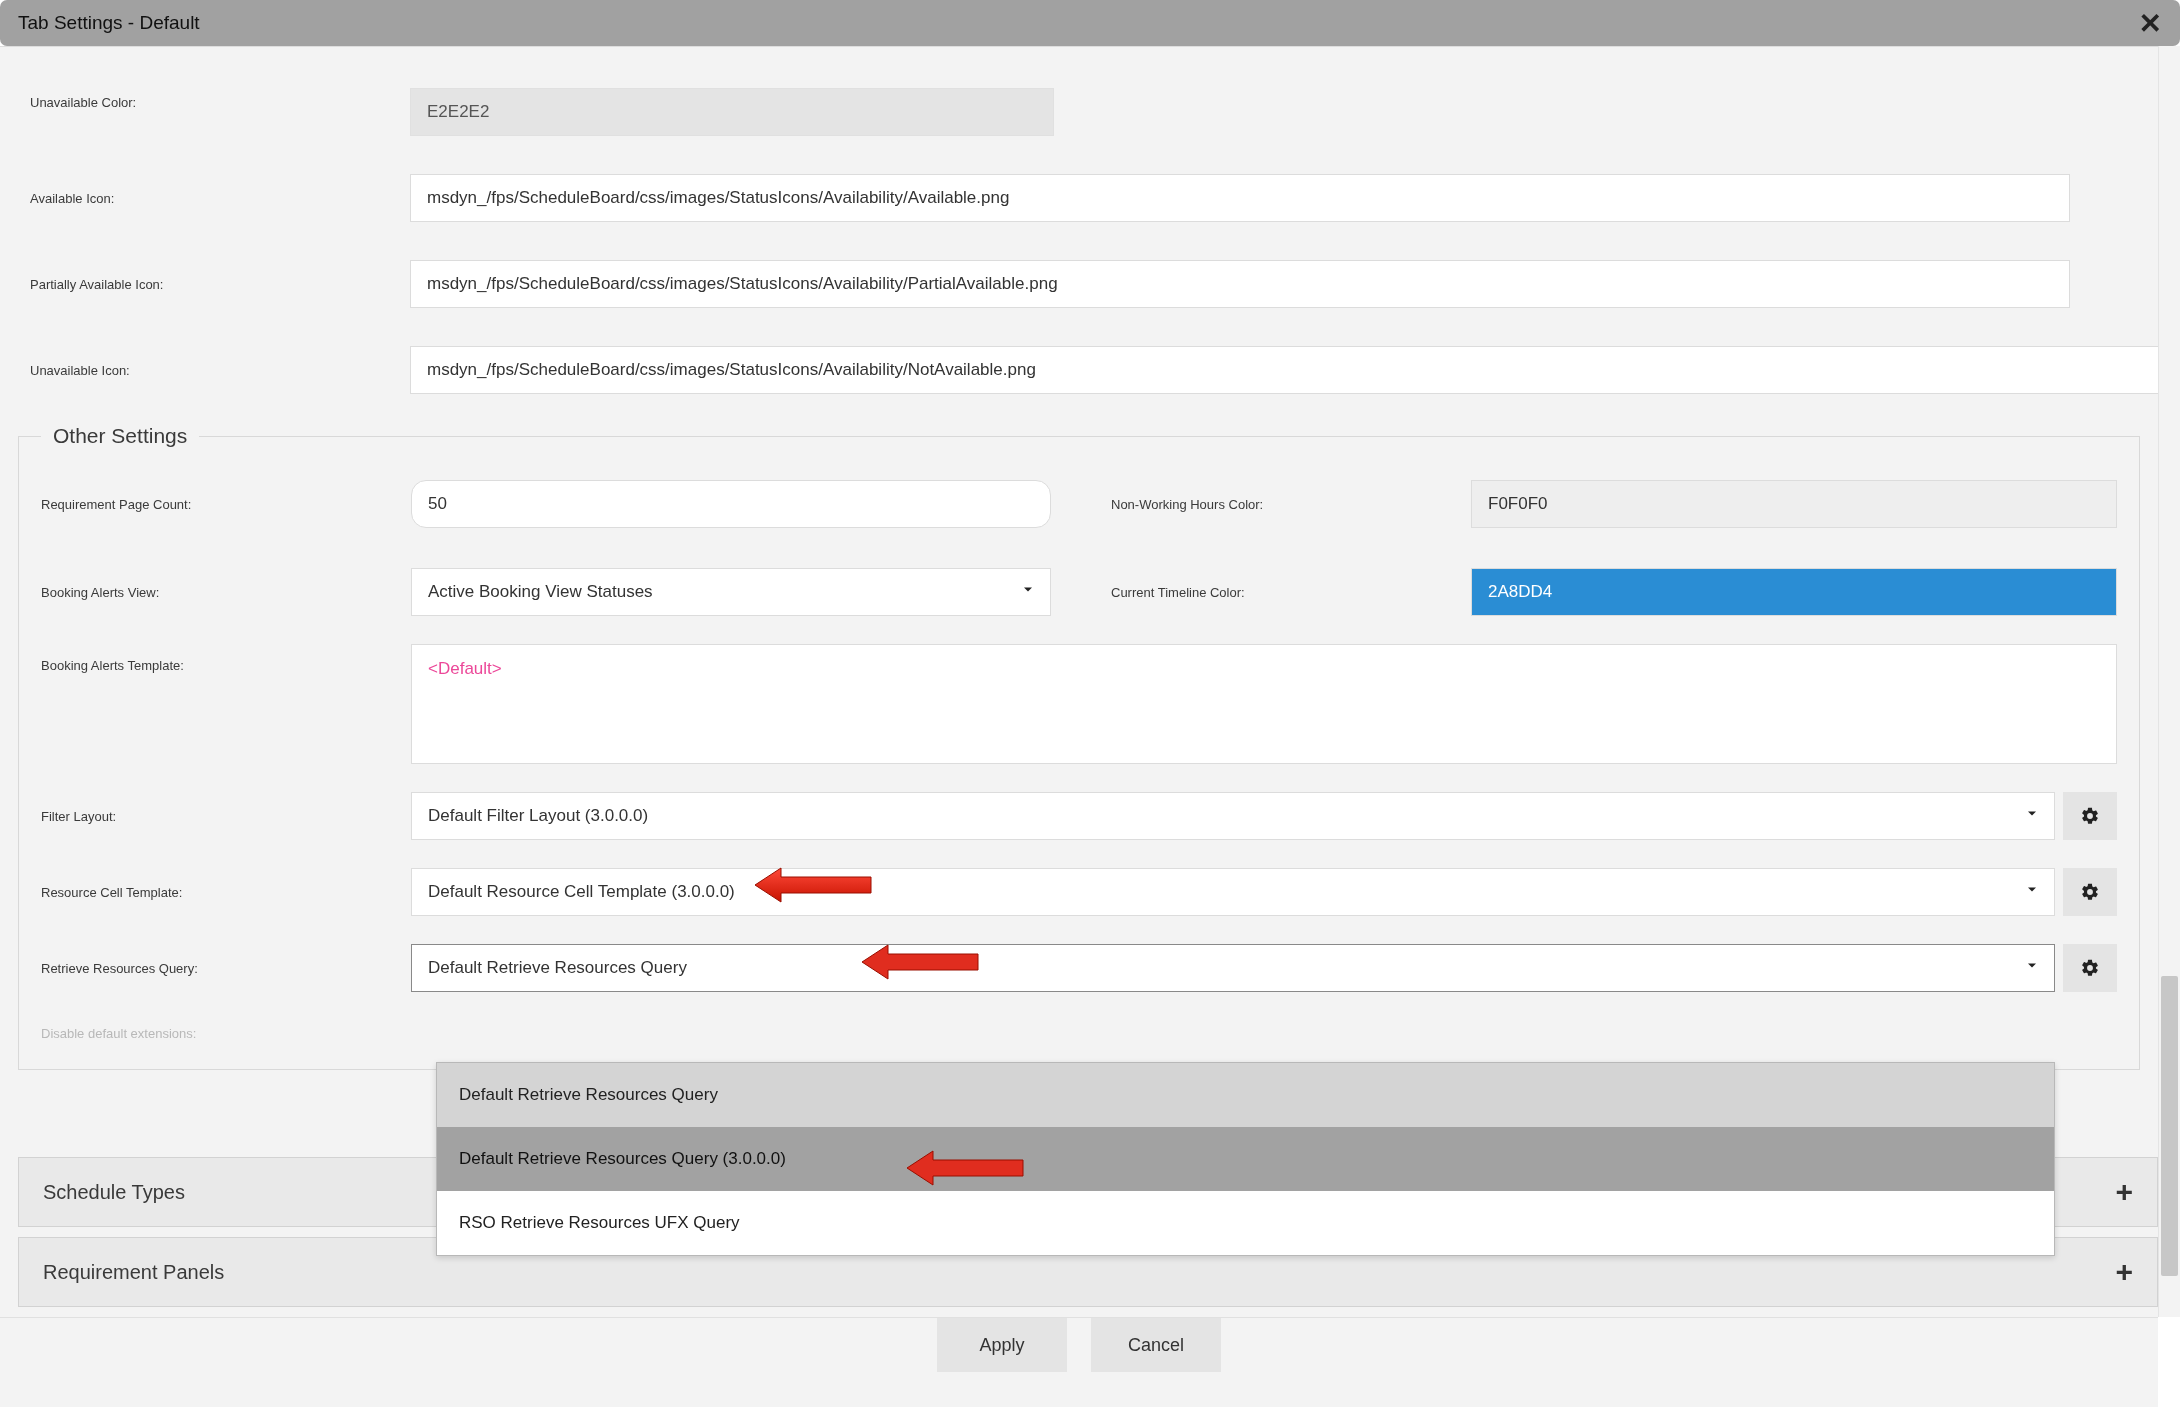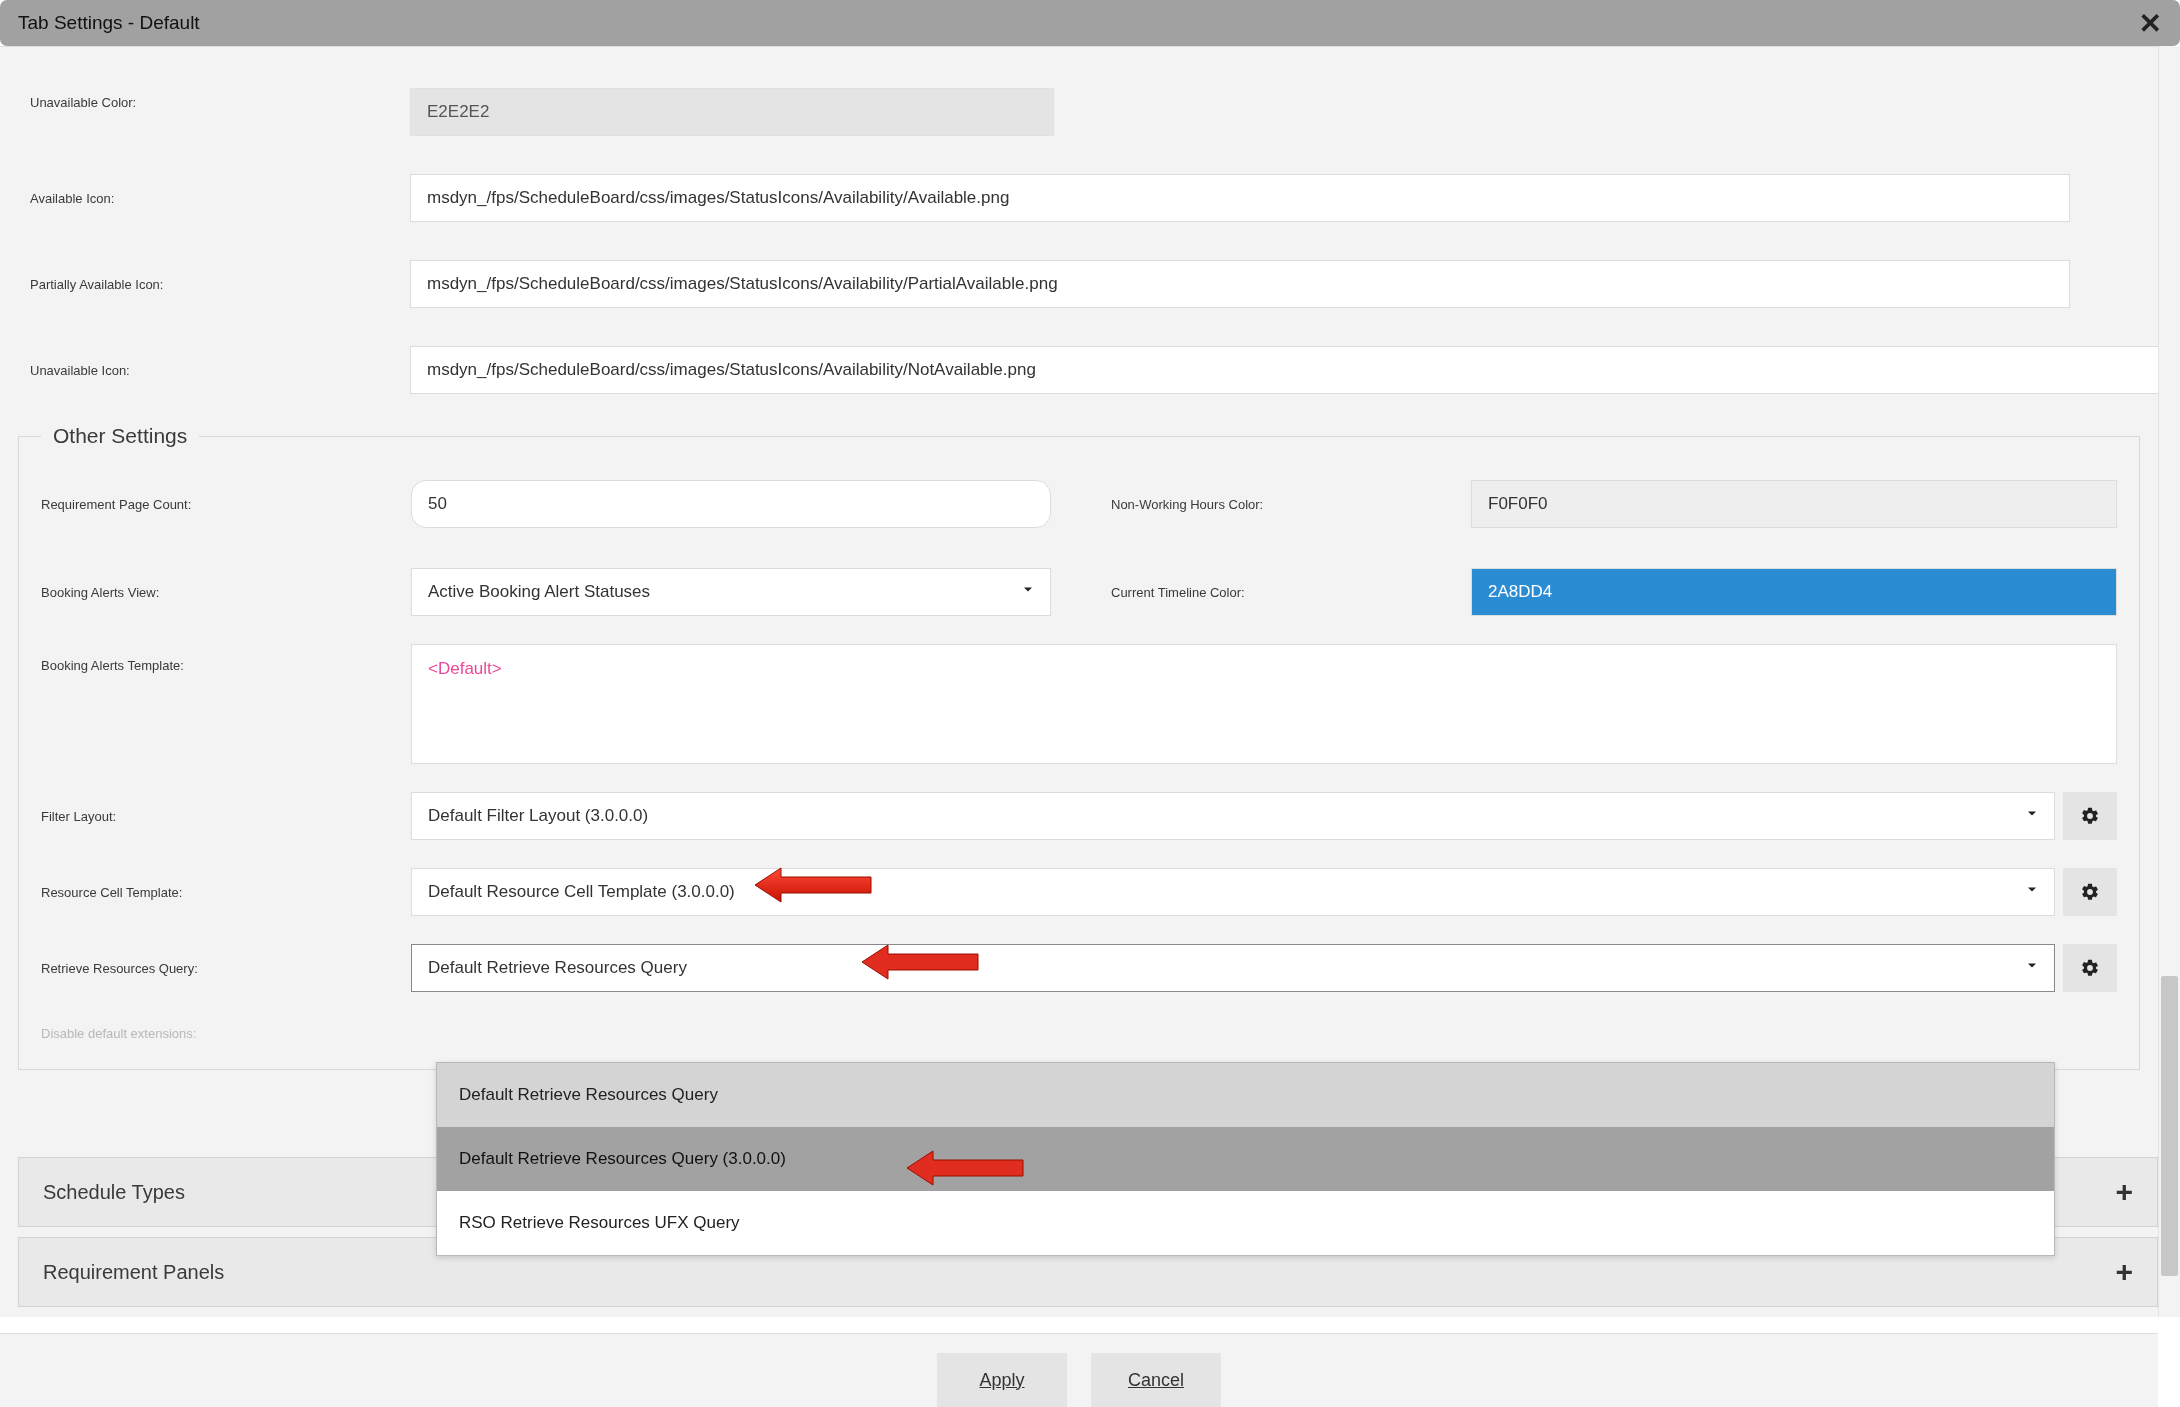--- a/index.html
+++ b/index.html
@@ -222,28 +222,27 @@
   .accordions-wrap {
     position: absolute;
     left: 18px; right: 0;
     bottom: 0;
   }
 
   
   .footer {
     position: absolute;
     left: 0; right: 22px; bottom: 0;
-    height: 74px;
+    height: 90px;
     background: #f3f3f3;
     display: flex;
-    align-items: flex-end;
+    align-items: flex-start;
     justify-content: center;
     gap: 24px;
     border-top: 1px solid #e0e0e0;
-    text-decoration: underline;
   }
   .btn {
     height: 54px;
     min-width: 130px;
     padding: 0 28px;
     background: #e4e4e4;
     display: flex;
     align-items: center;
     justify-content: center;
     font-size: 18px;
@@ -307,21 +306,21 @@
     <fieldset class="other">
       <legend>Other Settings</legend>
 
       <div class="two-col">
         <div class="col-left">
           <div class="label">Requirement Page Count:</div>
           <div class="input-like narrow-input">50</div>
 
           <div class="label">Booking Alerts View:</div>
           <div class="select-like">
-            <span>Active Booking Alert Statuses</span>
+            <span>Active Booking View Statuses</span>
             <span class="caret">
               <svg viewBox="0 0 24 24">
                   <path d="M6 9l6 6 6-6z" fill="#222"></path>
                 </svg>
             </span>
           </div>
         </div>
 
         <div class="col-right">
           <div class="label">Non-Working Hours Color:</div>

